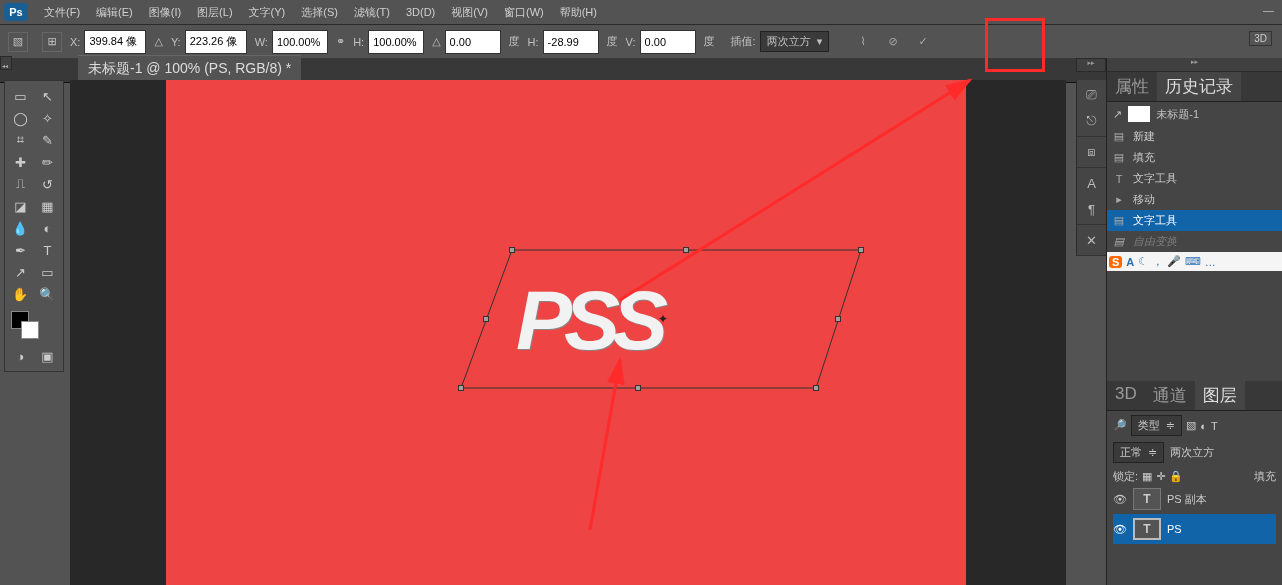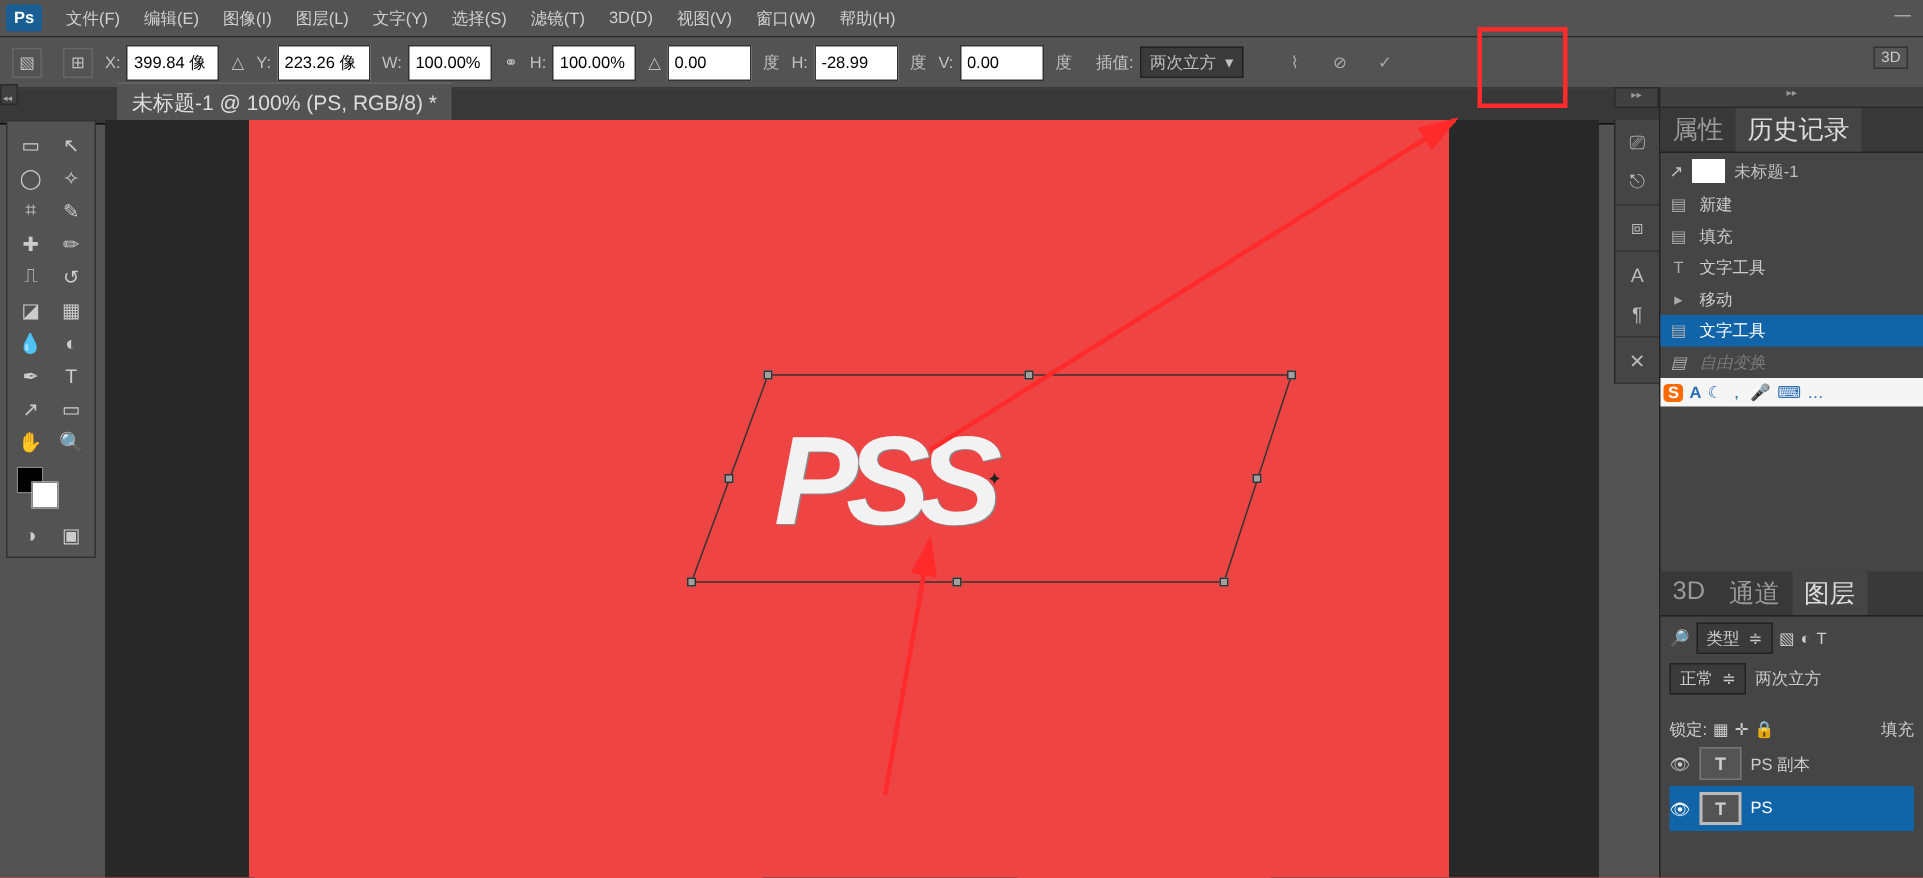--- a/index.html
+++ b/index.html
@@ -306,21 +306,21 @@
         <span>◐</span>
         <span>T</span>
       </div>
       <div style="display:flex;align-items:center;gap:6px;margin-top:6px;">
         <span class="interp">
             <span>正常</span>
             <span> ≑</span>
           </span>
         <span>两次立方</span>
       </div>
-      <div style="display:flex;align-items:center;gap:4px;margin-top:16px;text-align:right;">
+      <div style="display:flex;align-items:center;gap:4px;margin-top:6px;text-align:right;">
         <span>锁定:</span>
         <span>▦</span>
         <span>✛</span>
         <span>🔒</span>
         <span style="margin-left:auto">填充</span>
       </div>
       <div class="lyr-row">
         <span class="eye">👁</span>
         <span class="lyr-thumb">T</span>
         <span>PS 副本</span>

